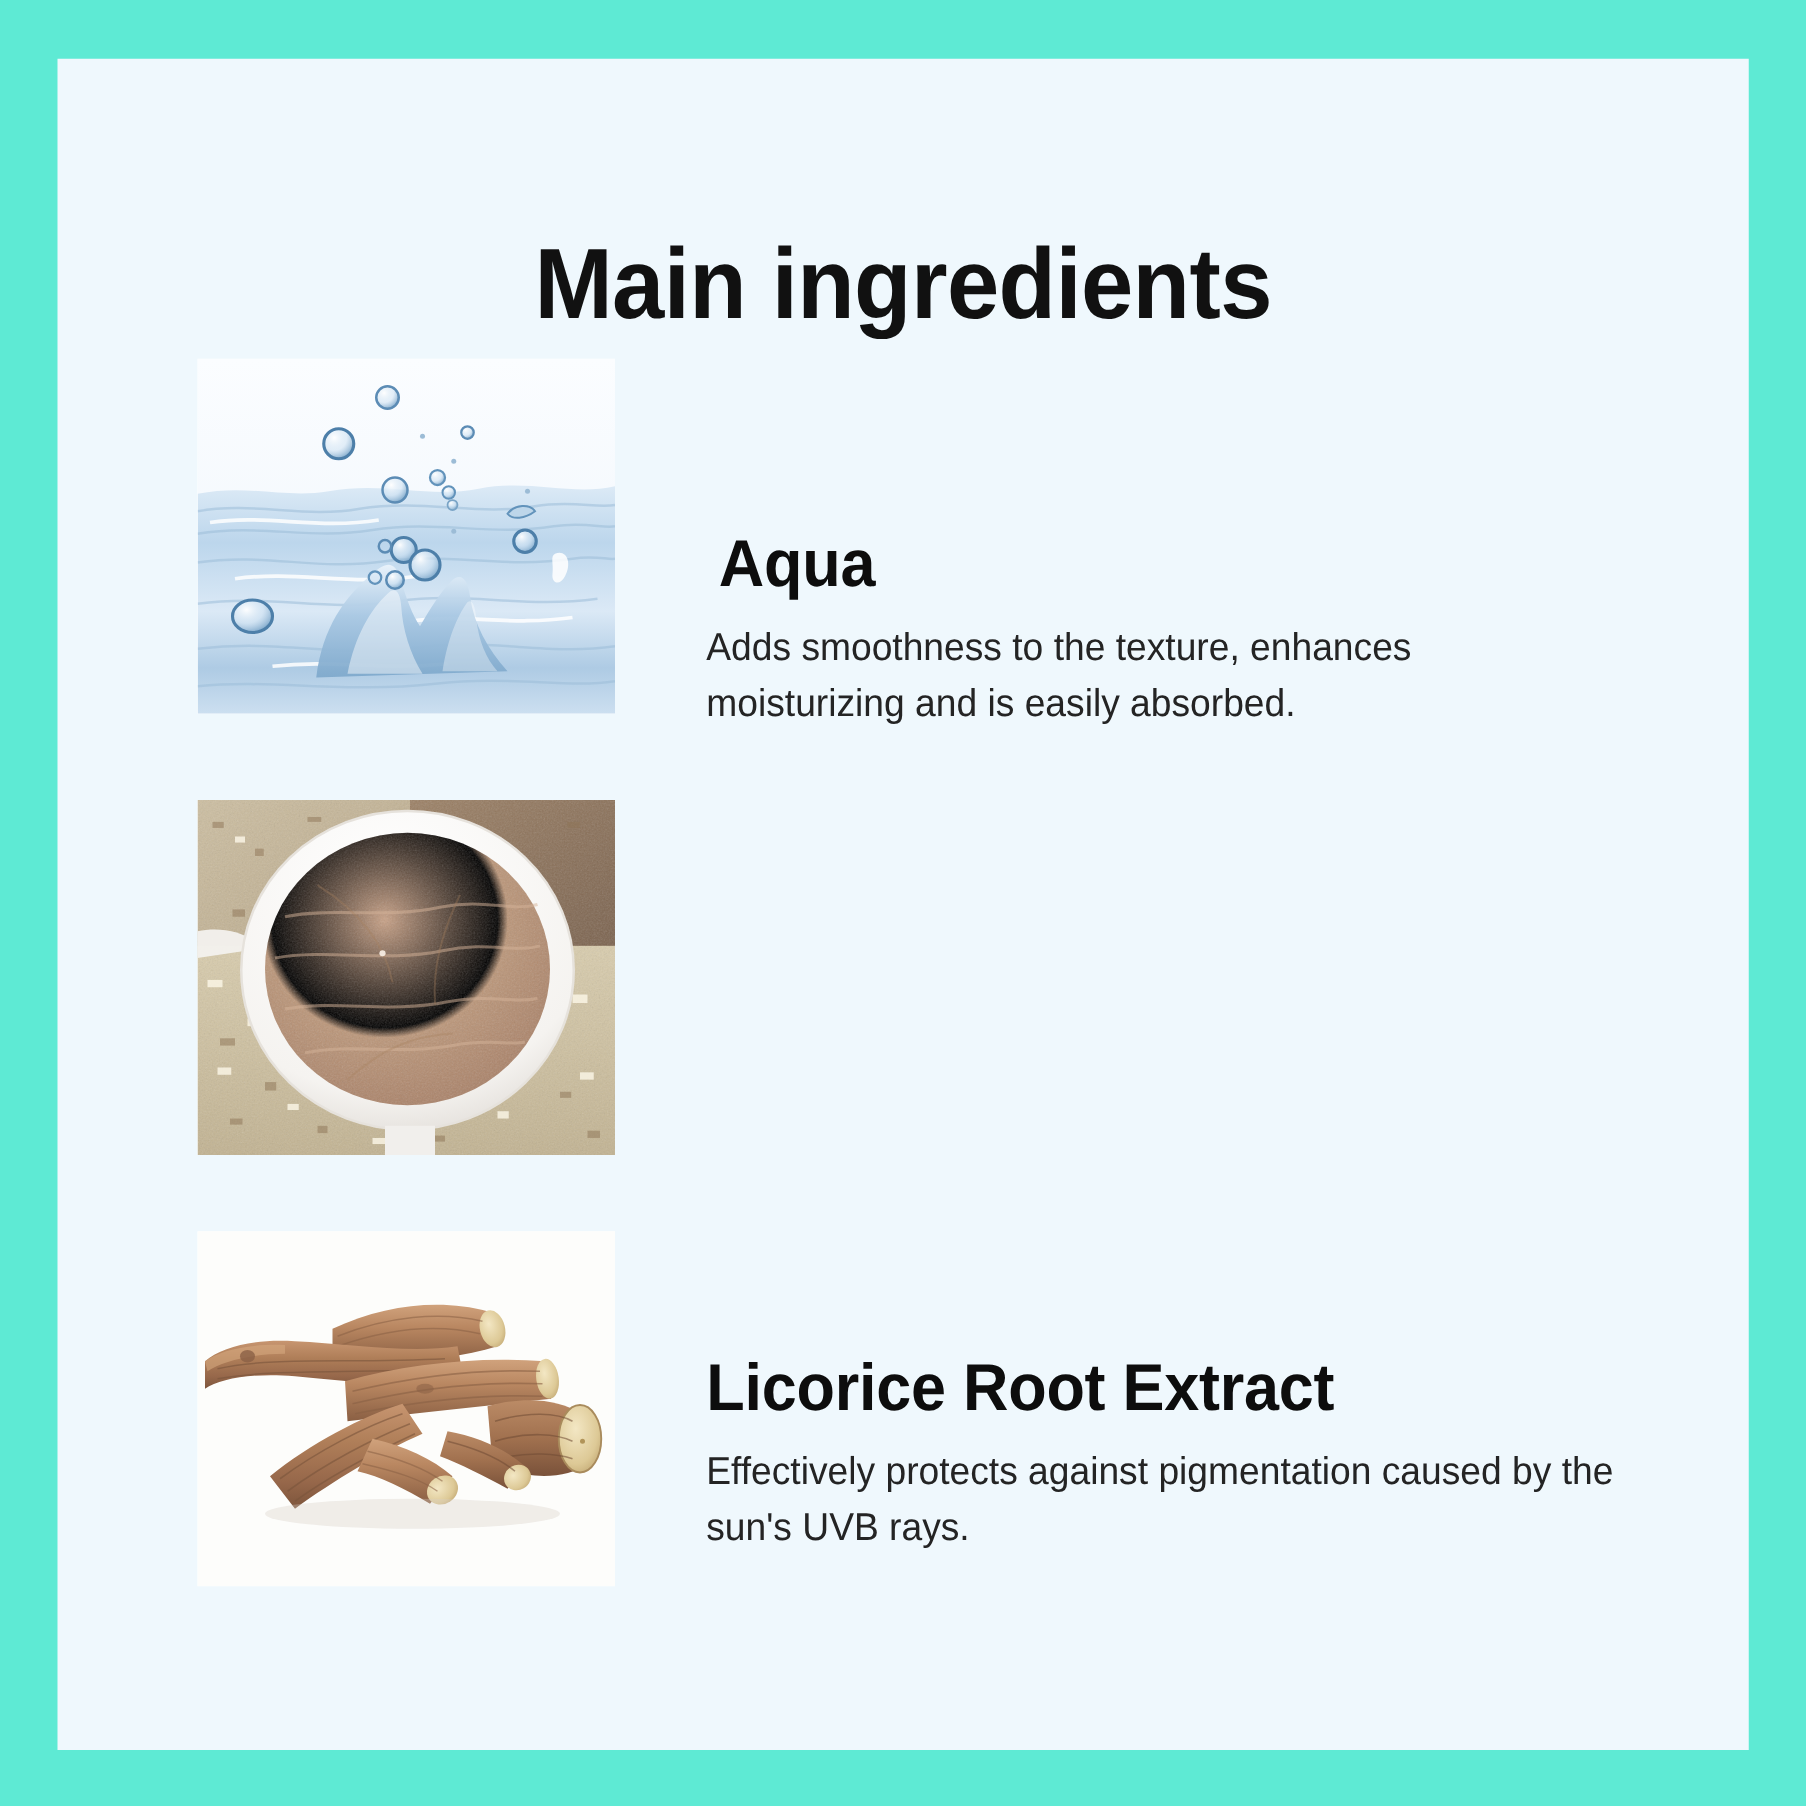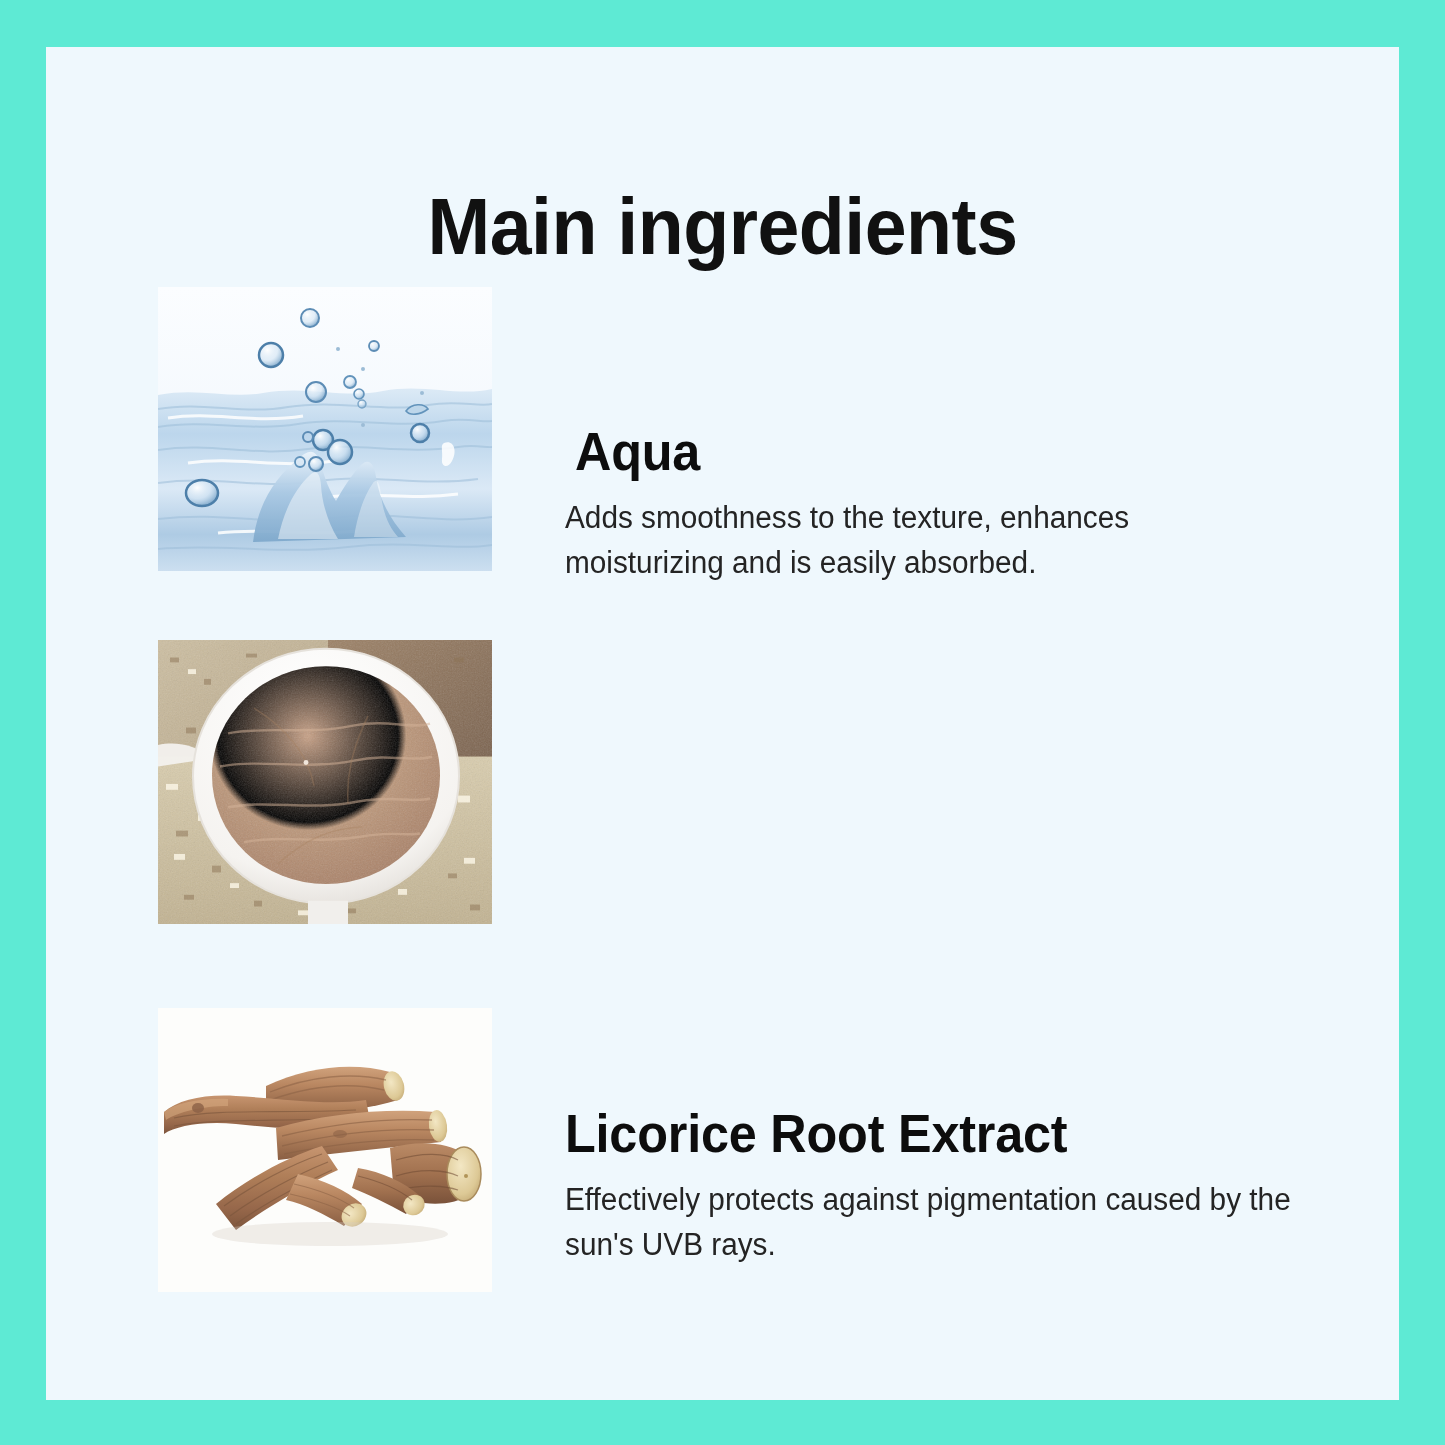--- a/index.html
+++ b/index.html
@@ -51,21 +51,21 @@
 
   
   .row {
     position: absolute;
     left: 0;
     width: 100%;
     height: 300px;
   }
   .row-1 { top: 240px; }
   .row-2 { top: 593px; }
-  .row-3 { top: 961px; padding-left: 13px; }
+  .row-3 { top: 938px; padding-left: 13px; }
 
   .thumb {
     position: absolute;
     left: 112px;
     top: 0;
     width: 334px;
     height: 284px;
     overflow: hidden;
     background: #ffffff;
   }

